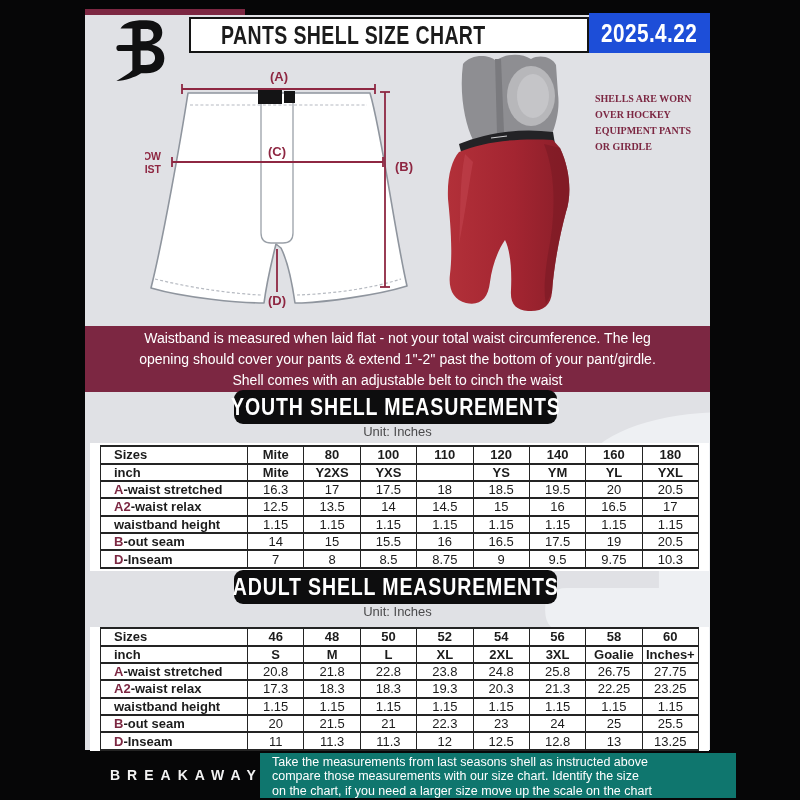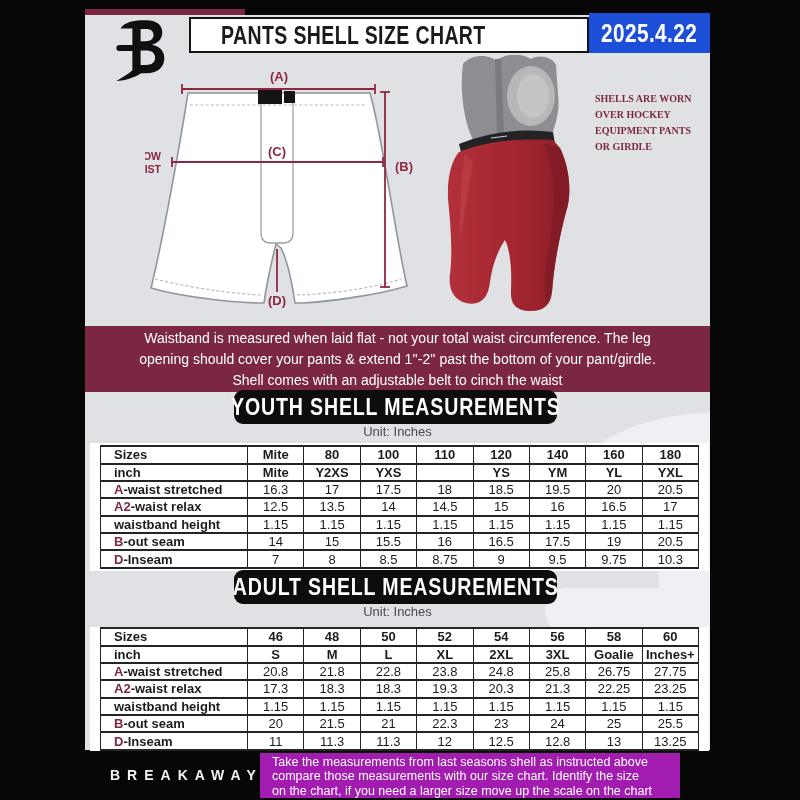--- a/index.html
+++ b/index.html
@@ -46,21 +46,21 @@
   table.size-table td{border-top:2px solid #242424;border-right:1.2px solid #242424;
       height:15.4px;padding:0;text-align:center;font-size:13px;color:#1c1c1c;vertical-align:middle;}
   table.size-table tr:last-child td{border-bottom:2.5px solid #242424;}
   table.size-table td:first-child{border-left:1.2px solid #242424;text-align:left;padding-left:13px;
       font-weight:bold;width:133px;}
   table.size-table td.hdr{font-weight:bold;}
   table.size-table span.pfx{color:#7c2742;font-weight:bold;}
   
   .footer-brand{left:100px;top:752px;width:158px;height:46px;display:flex;align-items:center;gap:10px;}
   .footer-brand .brand-text{color:#f2f2f2;font-size:14px;font-weight:bold;letter-spacing:7px;}
-  .footer-note{left:260px;top:753px;width:420px;height:45px;background:#a21caf;box-sizing:border-box;
+  .footer-note{left:260px;top:753px;width:476px;height:45px;background:#0f766e;box-sizing:border-box;
                padding:2px 0 0 12px;display:flex;align-items:center;}
   .footer-note div{color:#fff;font-size:12.5px;line-height:14.4px;white-space:pre-line;}
   .hidden-defs{position:absolute;width:0;height:0;overflow:hidden;}
 </style>
 </head>
 <body>
 
 <svg class="hidden-defs" aria-hidden="true">
   <defs>
     <path id="bk-logo" fill-rule="evenodd" d="M16,13 C20,7 28,5 38,5 L41,5 C51,5 56.5,9.5 56.5,17

